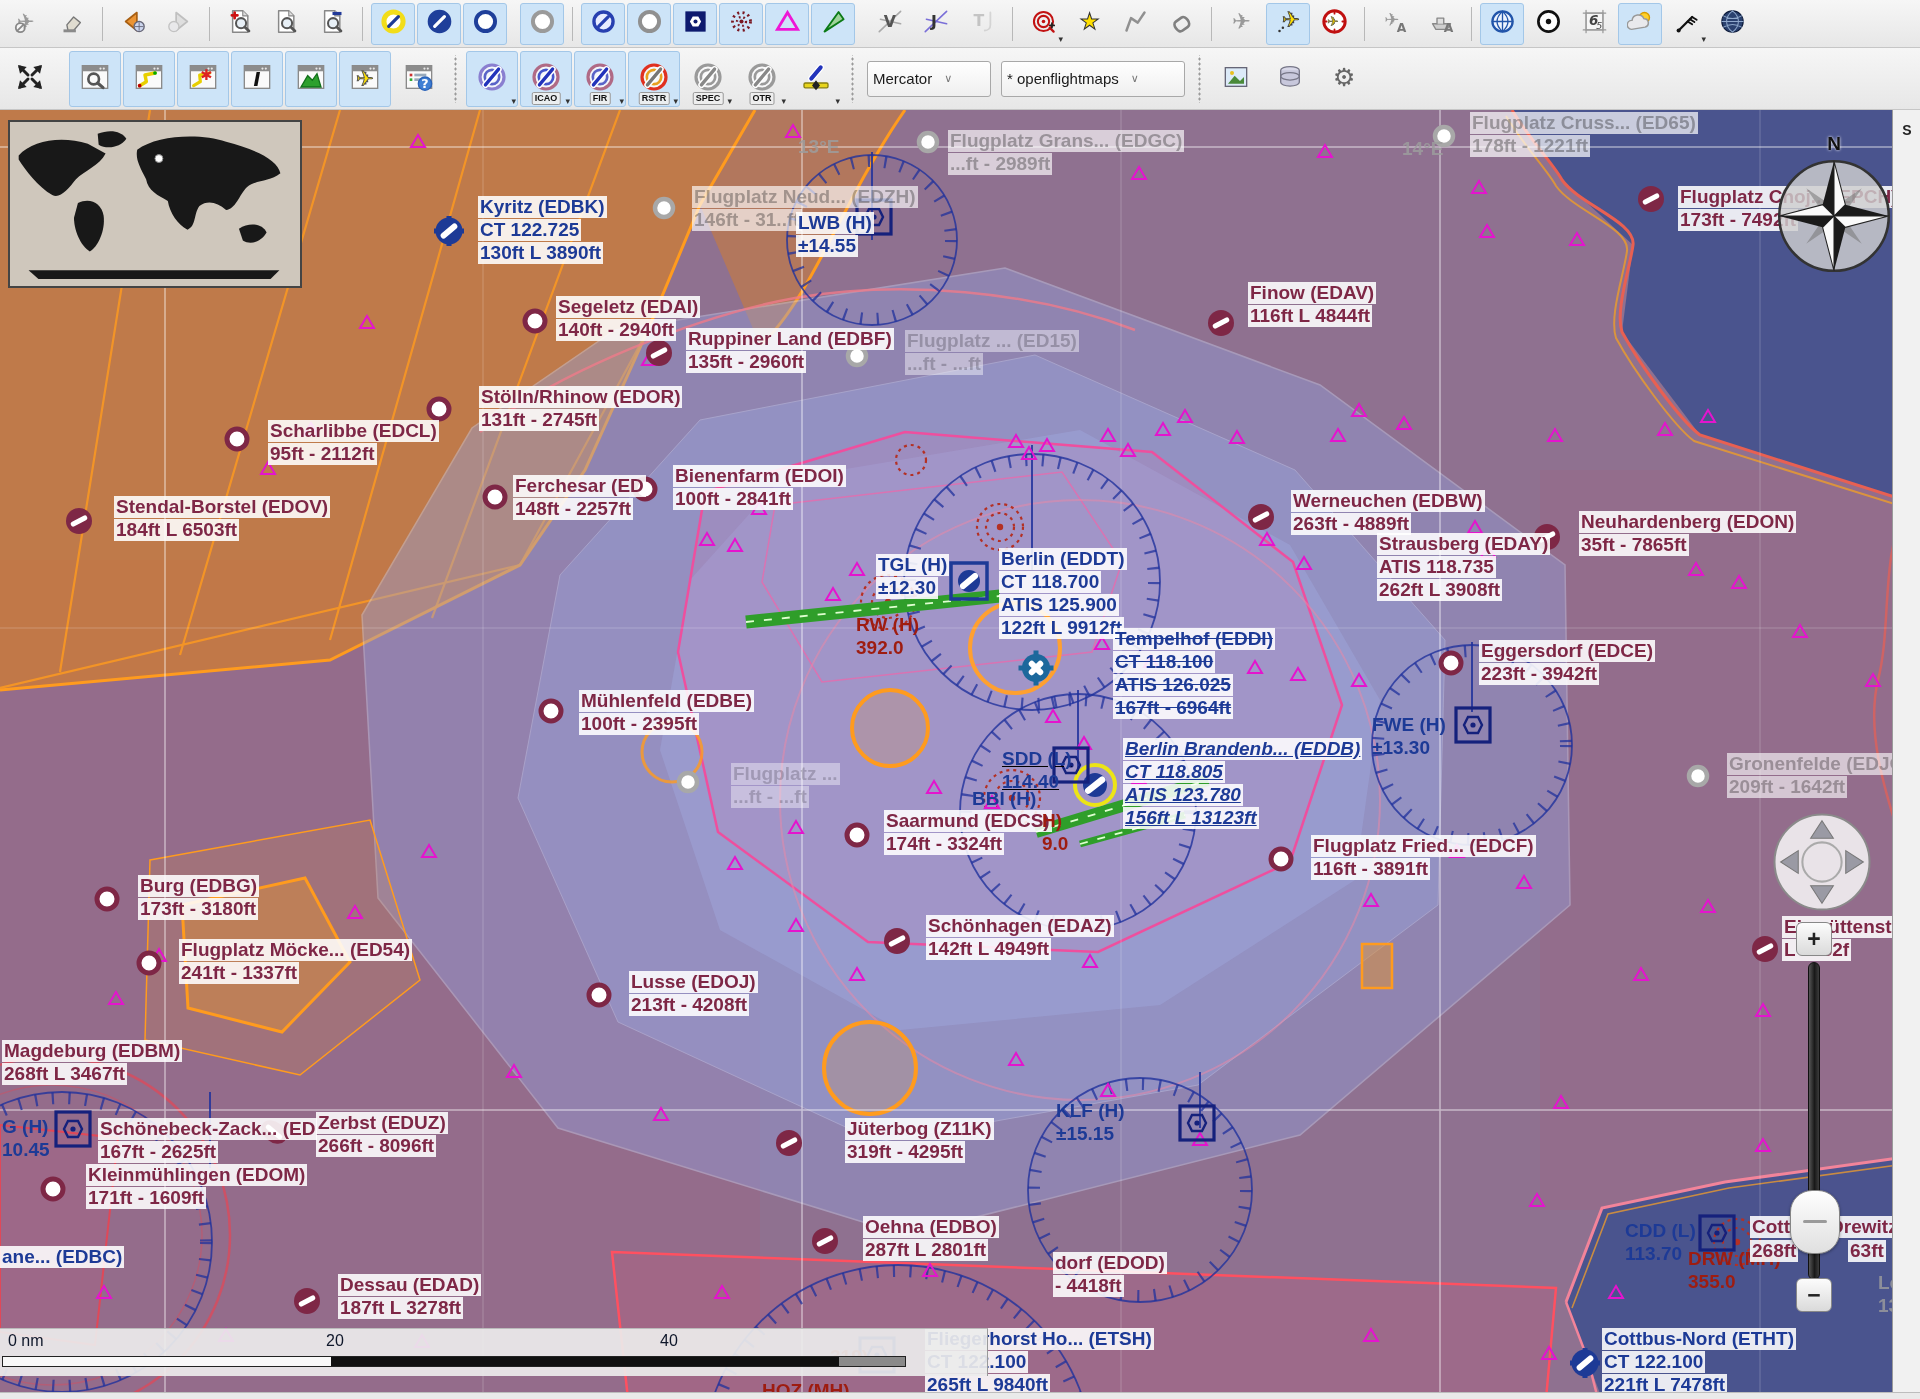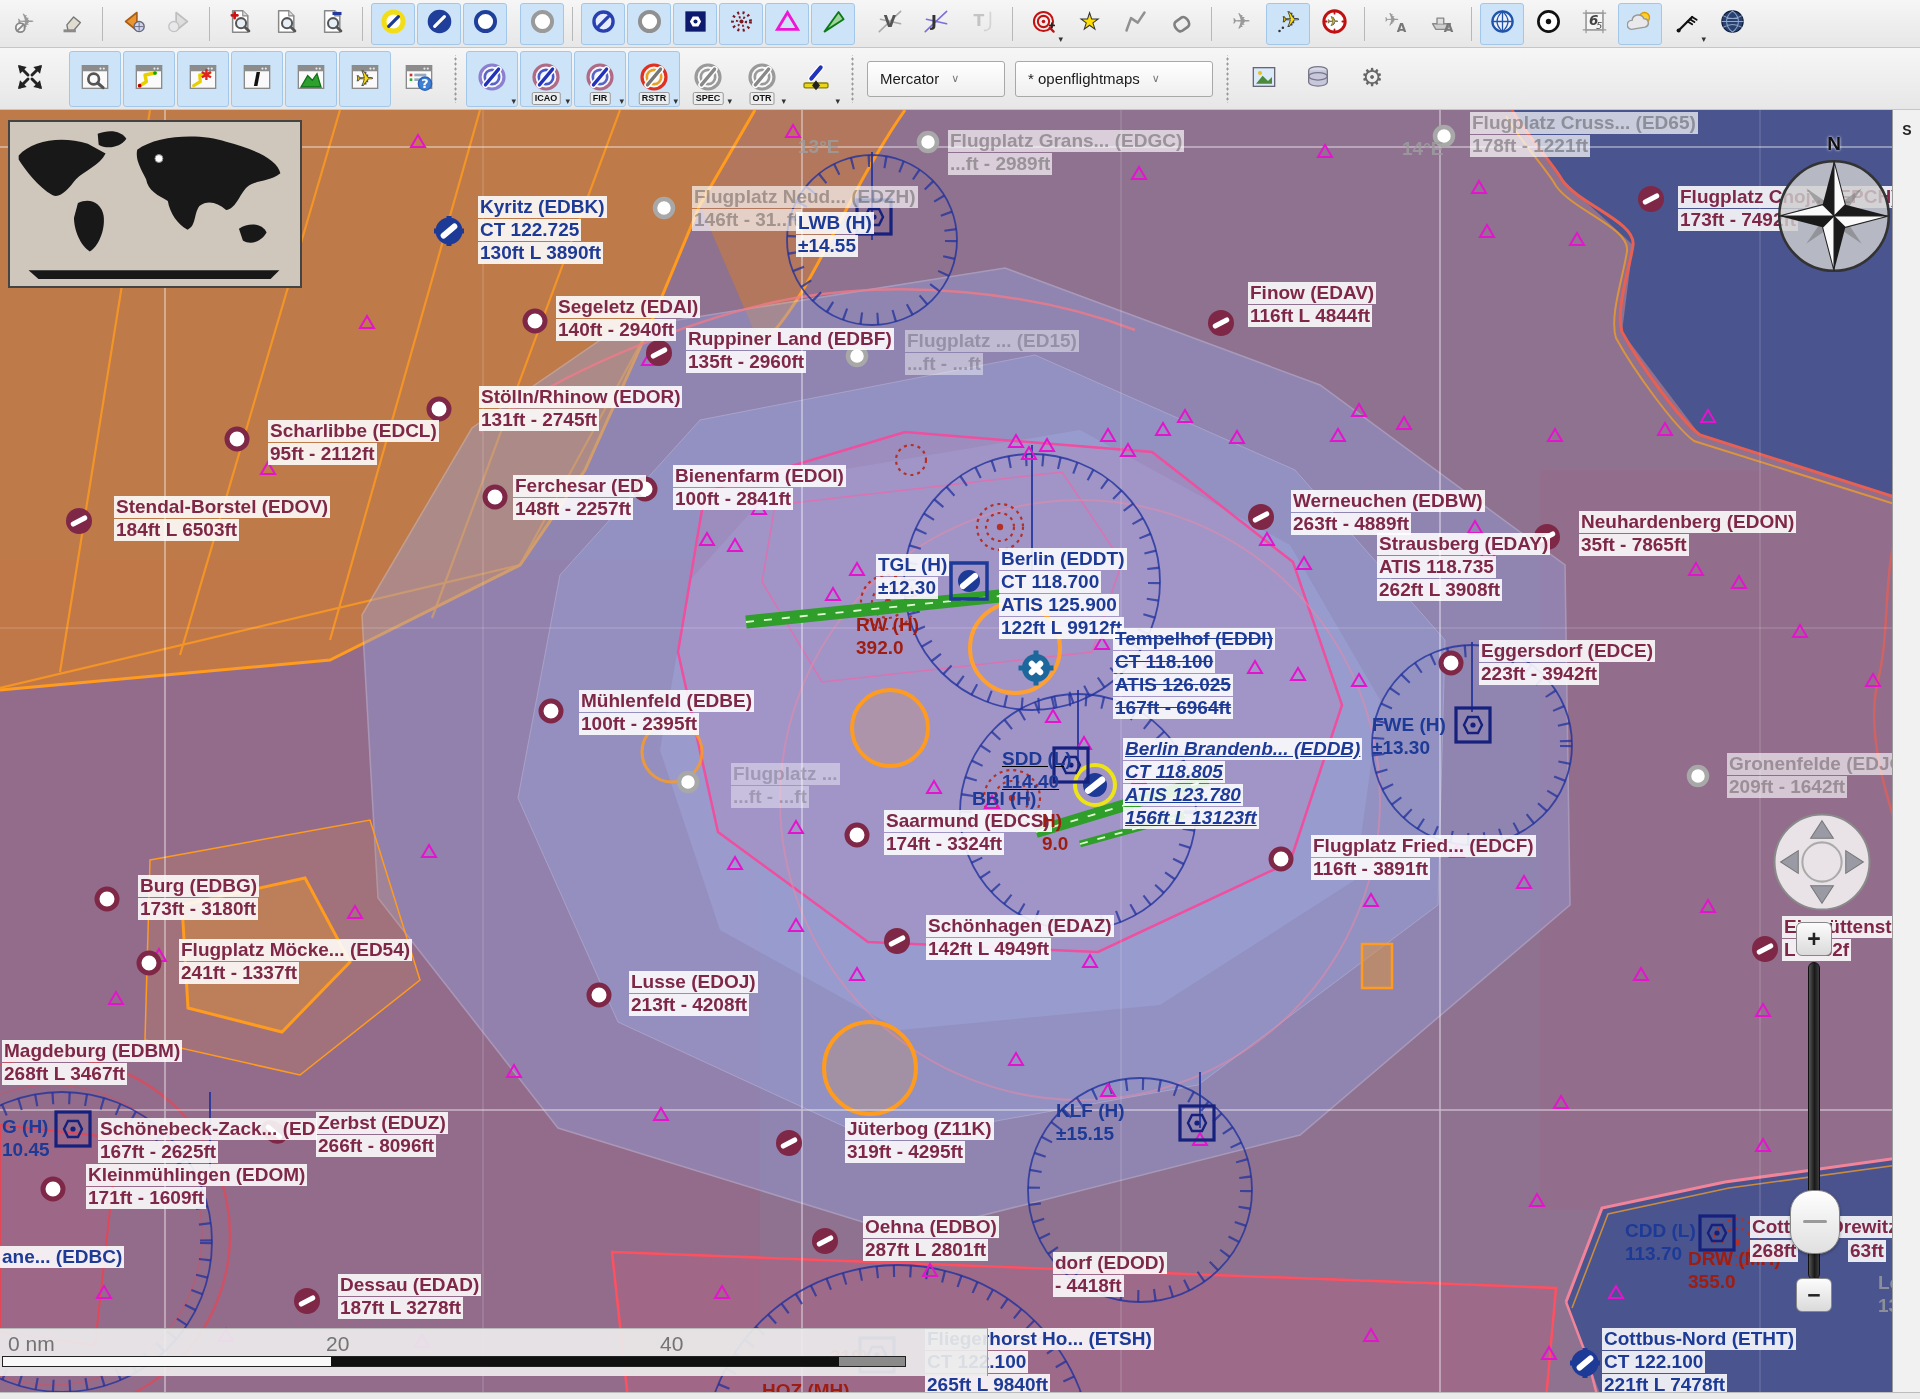--- a/index.html
+++ b/index.html
@@ -10,21 +10,21 @@
   #tb2{height:62px;}
   .tbtn{width:42px;height:40px;display:flex;align-items:center;justify-content:center;border-radius:3px;position:relative;border:1px solid transparent;flex:none;}
   #tb2 .tbtn{width:50px;height:54px;}
   .tbtn.ck{background:#cde4f8;border-color:#a3c7e8;}
   .tbtn.dis{opacity:.5;}
   .sep{width:1px;height:34px;background:#b8b8b8;margin:0 6px;flex:none;}
   .dsep{width:5px;height:48px;margin:0 6px;flex:none;background-image:radial-gradient(#9a9a9a 30%,transparent 32%);background-size:5px 5px;background-position:center;}
   .gap{width:9px;flex:none;}
   .asplb{position:absolute;bottom:1px;left:50%;transform:translateX(-50%);font-size:9px;font-weight:bold;color:#111;background:rgba(238,238,238,.9);padding:0 2px;border:1px solid #9a9a9a;border-radius:2px;line-height:11px;white-space:nowrap;}
   .ddc{position:absolute;right:1px;bottom:0;font-size:9px;color:#333;line-height:9px;}
-  .combo{height:34px;background:linear-gradient(#ffffff,#efefef);border:1px solid #a8a8a8;border-radius:3px;display:flex;align-items:center;padding:0 12px;font-size:15px;color:#1a1a1a;margin:0 4px;gap:12px;flex:none;}
+  .combo{height:34px;background:linear-gradient(#ffffff,#efefef);border:1px solid #a8a8a8;border-radius:3px;display:flex;align-items:center;padding:0 5px;font-size:15px;color:#1a1a1a;margin:0 4px;gap:12px;flex:none;}
   .combo .ca{color:#777;font-size:11px;}
   
   #map{position:relative;width:1920px;height:1289px;overflow:hidden;background:#8f7190;}
   #decor,#decor svg{position:absolute;left:0;top:0;width:1920px;height:1289px;}
   .mlabel{position:absolute;display:flex;flex-direction:column;align-items:flex-start;gap:1px;z-index:30;}
   .mlabel .ml{background:rgba(255,255,255,.88);padding:0 2px;font-weight:bold;font-size:19px;line-height:22px;white-space:nowrap;font-family:"Liberation Sans",sans-serif;}
   .mlabel.nb .ml{background:none;padding:0;}
   .c-b .ml{color:#1d3a96;} .c-m .ml{color:#7e2746;} .c-g .ml{color:#9d9d9d;} .c-r .ml{color:#9e1c10;}
   .mlabel.st .ml{text-decoration:line-through;}
   .mlabel.ui .ml{font-style:italic;text-decoration:underline;}
@@ -33,21 +33,21 @@
   #minimap{position:absolute;left:8px;top:10px;width:290px;height:164px;background:#cfc7bc;border:2px solid #444;z-index:40;}
   #compassw{position:absolute;left:1768px;top:24px;width:132px;height:152px;z-index:40;text-align:center;}
   #compassw .north{font-size:19px;font-weight:bold;color:#111;text-shadow:0 0 3px #fff;line-height:20px;}
   #panw{position:absolute;left:1760px;top:690px;width:124px;height:124px;z-index:40;}
   #zoomw{position:absolute;left:1788px;top:812px;width:52px;height:392px;z-index:41;}
   .zbtn{position:absolute;left:8px;width:36px;height:34px;background:linear-gradient(#fcfcfc,#dadada);border:1px solid #888;border-radius:6px;font-size:23px;font-weight:bold;color:#222;text-align:center;line-height:32px;box-sizing:border-box;}
   #ztrack{position:absolute;left:20px;top:40px;width:12px;height:318px;background:linear-gradient(90deg,#555,#191919 55%,#3c3c3c);border:1px solid #101010;border-radius:6px;box-sizing:border-box;}
   #zthumb{position:absolute;left:2px;top:268px;width:48px;height:62px;background:linear-gradient(#fefefe,#e0e0e0);border:1px solid #858585;border-radius:22px;box-shadow:0 1px 3px rgba(0,0,0,.35);}
   #zthumb:after{content:"";position:absolute;left:12px;top:29px;width:24px;height:3px;background:#9a9a9a;border-radius:2px;}
   #scalebar{position:absolute;left:0;top:1218px;width:988px;height:48px;background:rgba(236,236,236,.92);border-right:1px solid #999;border-top:1px solid #bbb;z-index:45;box-sizing:border-box;}
-  #scalebar .stick{position:absolute;top:3px;font-size:21px;color:#737373;font-weight:normal;}
+  #scalebar .stick{position:absolute;top:3px;font-size:16px;color:#0f172a;font-weight:normal;}
   #sruler{position:absolute;left:2px;top:27px;width:902px;height:9px;border:1px solid #222;background:linear-gradient(90deg,#f8f8f8 0 328px,#101010 328px 836px,#8a8a8a 836px 900px);}
   #rightstrip{position:absolute;left:1892px;top:0;width:28px;height:1289px;background:#f1f1f1;border-left:1px solid #9a9a9a;z-index:44;text-align:center;}
   #rightstrip .dtab{font-size:14px;font-weight:bold;color:#222;margin-top:12px;}
   #bottomstrip{position:absolute;left:0;top:1282px;width:1920px;height:7px;background:#eaeaea;border-top:1px solid #bdbdbd;z-index:46;}
 </style>
 </head>
 <body>
 
 <div id="app">
   <div id="tb1" class="tb">

